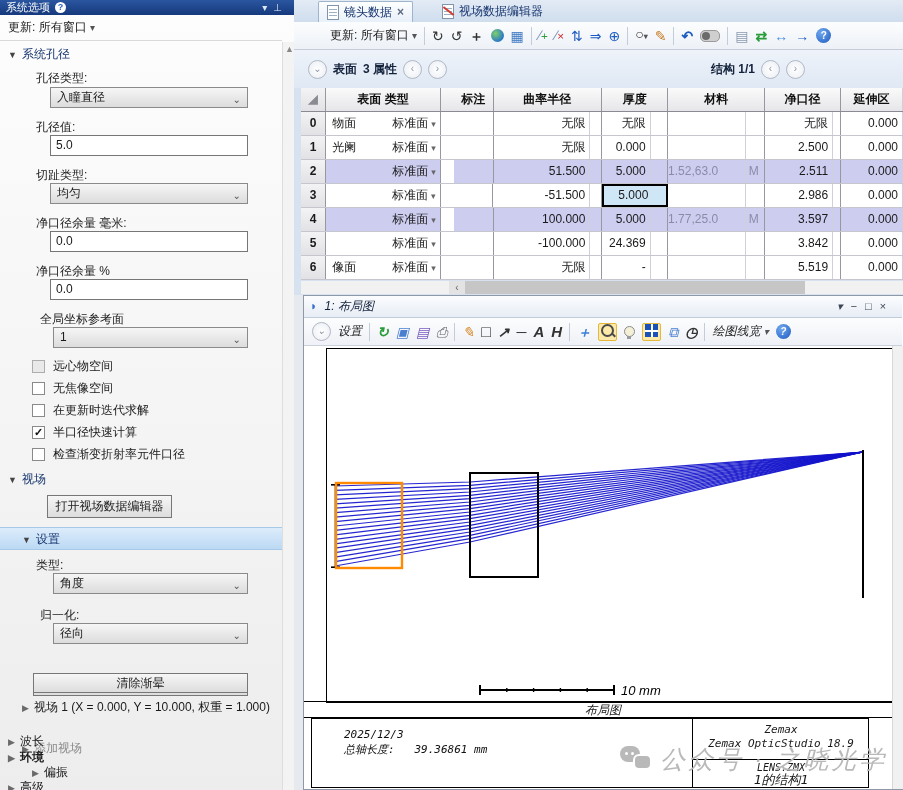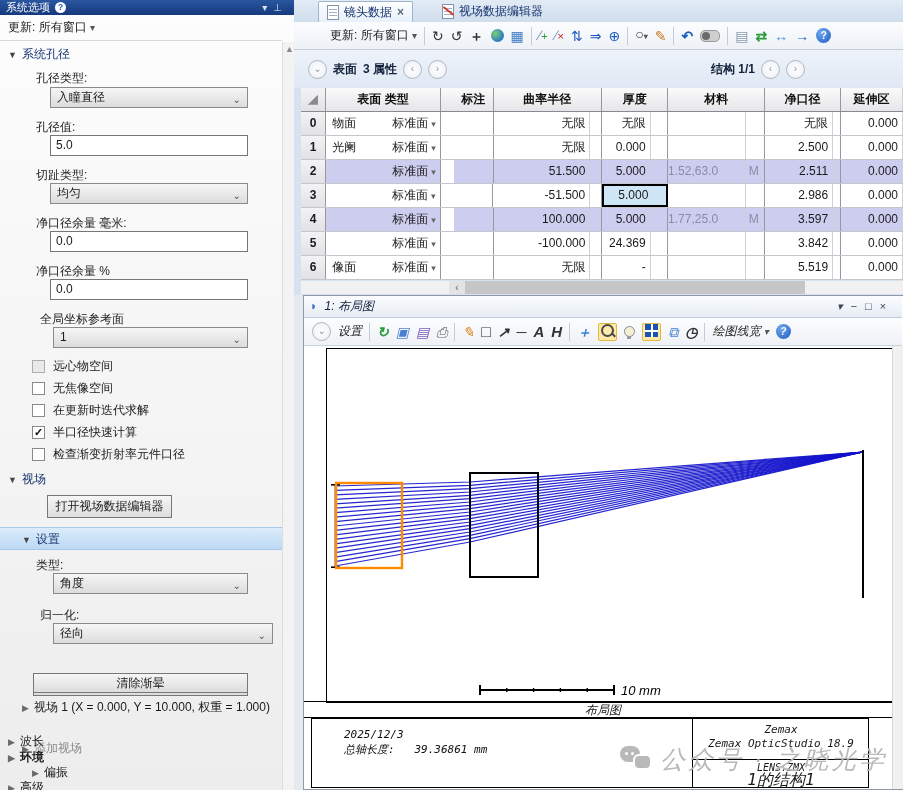--- a/index.html
+++ b/index.html
@@ -169,21 +169,21 @@
     <div class="abs sec" style="left:8px;top:471px;"><span class="tri">▼</span><span>视场</span></div>
     <div class="abs btn" style="left:47px;top:495px;width:125px;height:23px;line-height:21px;">打开视场数据编辑器</div>
 
     <div class="abs selbar"></div>
     <div class="abs sec" style="left:22px;top:531px;"><span class="tri">▼</span><span>设置</span></div>
 
     <div class="abs lbl" style="left:36px;top:557px;">类型:</div>
     <div class="abs ctl drop" style="left:53px;top:573px;width:195px;"><span>角度</span><span class="dc">⌄</span></div>
 
     <div class="abs lbl" style="left:40px;top:607px;">归一化:</div>
-    <div class="abs ctl drop" style="left:53px;top:623px;width:220px;"><span>径向</span><span class="dc">⌄</span></div>
+    <div class="abs ctl drop" style="left:53px;top:623px;width:195px;"><span>径向</span><span class="dc">⌄</span></div>
 
     <div class="abs btn" style="left:33px;top:676px;width:215px;height:20px;line-height:18px;">设置渐晕</div>
     <div class="abs btn" style="left:33px;top:673px;width:215px;height:20px;line-height:18px;">清除渐晕</div>
 
     <div class="abs treeitem" style="left:22px;top:699px;"><span class="tri">▶</span><span>视场 1 (X = 0.000, Y = 10.000, 权重 = 1.000)</span></div>
     <div class="abs treeitem dim" style="left:22px;top:716px;"><span class="tri">▶</span><span>添加视场</span></div>
     <div class="abs treeitem sec" style="left:8px;top:733px;"><span class="tri">▶</span><span>波长</span></div>
     <div class="abs treeitem sec" style="left:8px;top:749px;font-weight:bold;"><span class="tri">▶</span><span>环境</span></div>
     <div class="abs treeitem sec" style="left:8px;top:764px;margin-left:24px;"><span class="tri">▶</span><span>偏振</span></div>
     <div class="abs treeitem sec" style="left:8px;top:779px;"><span class="tri">▶</span><span>高级</span></div>
@@ -486,21 +486,21 @@
       </div>
       <div class="ftdiv"></div>
       <div class="ftright">
         <div class="ftr-top">
           <div>Zemax</div>
           <div>Zemax OpticStudio 18.9</div>
         </div>
         <div class="ftr-hdiv"></div>
         <div class="ftr-bot">
           <div>LENS.ZMX</div>
-          <div style="font-size:16px;">1的结构1</div>
+          <div style="font-size:13px;">1的结构1</div>
         </div>
       </div>
     </div>
 
     <div class="abs lw-vscroll"></div>
 
     <div class="abs wm">
       <span class="wmico">
         <span class="b1"></span>
           <span class="d" style="left:5px;"></span>

